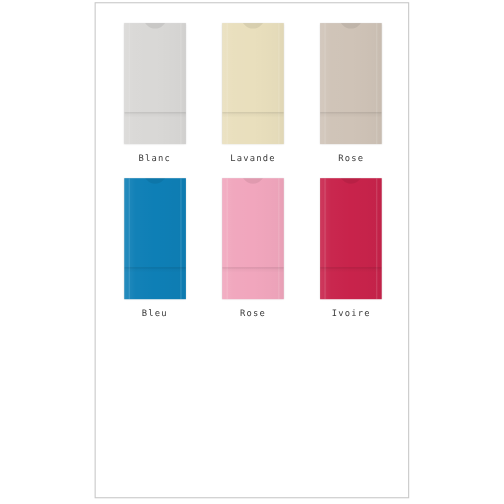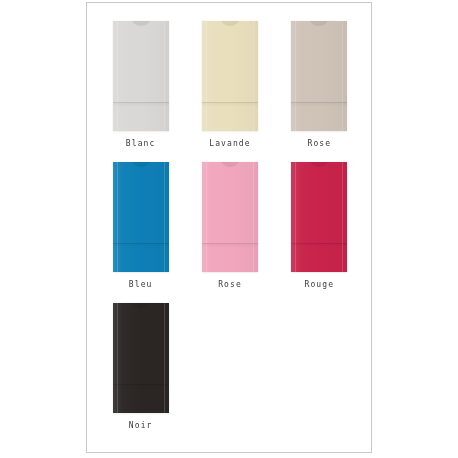--- a/index.html
+++ b/index.html
@@ -230,33 +230,20 @@
         <div class="bag-wrap">
           <div class="bag" style="background-color: rgb(200, 35, 75);">
             <div class="sheen"></div>
             <div class="crease-left"></div>
             <div class="crease-right"></div>
             <div class="notch"></div>
             <div class="fold-shadow"></div>
             <div class="fold"></div>
           </div>
         </div>
-        <div class="bag-label">Rouge</div>
-      </div>
-
-      <div class="swatch-cell">
-        <div class="bag-wrap">
-          <div class="bag" style="background-color: rgb(43, 38, 36);">
-            <div class="sheen"></div>
-            <div class="crease-left"></div>
-            <div class="crease-right"></div>
-            <div class="notch"></div>
-            <div class="fold-shadow"></div>
-            <div class="fold"></div>
-          </div>
-        </div>
-        <div class="bag-label">Noir</div>
-      </div>
+        <div class="bag-label">Ivoire</div>
+      </div>
+
 
 
     </div>
   </div>
 </div>
 
 </body></html>

